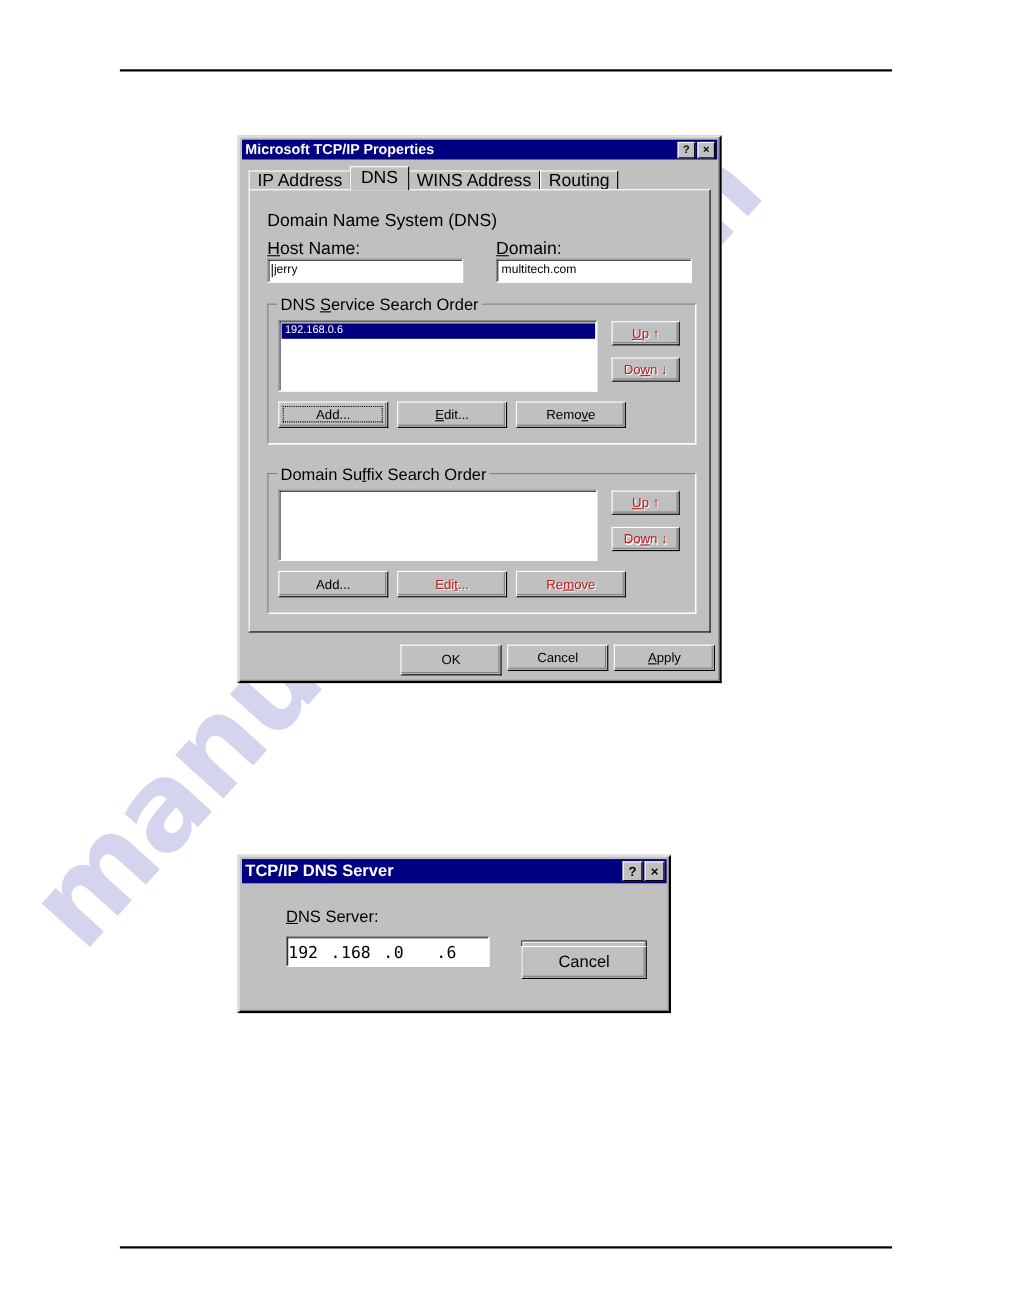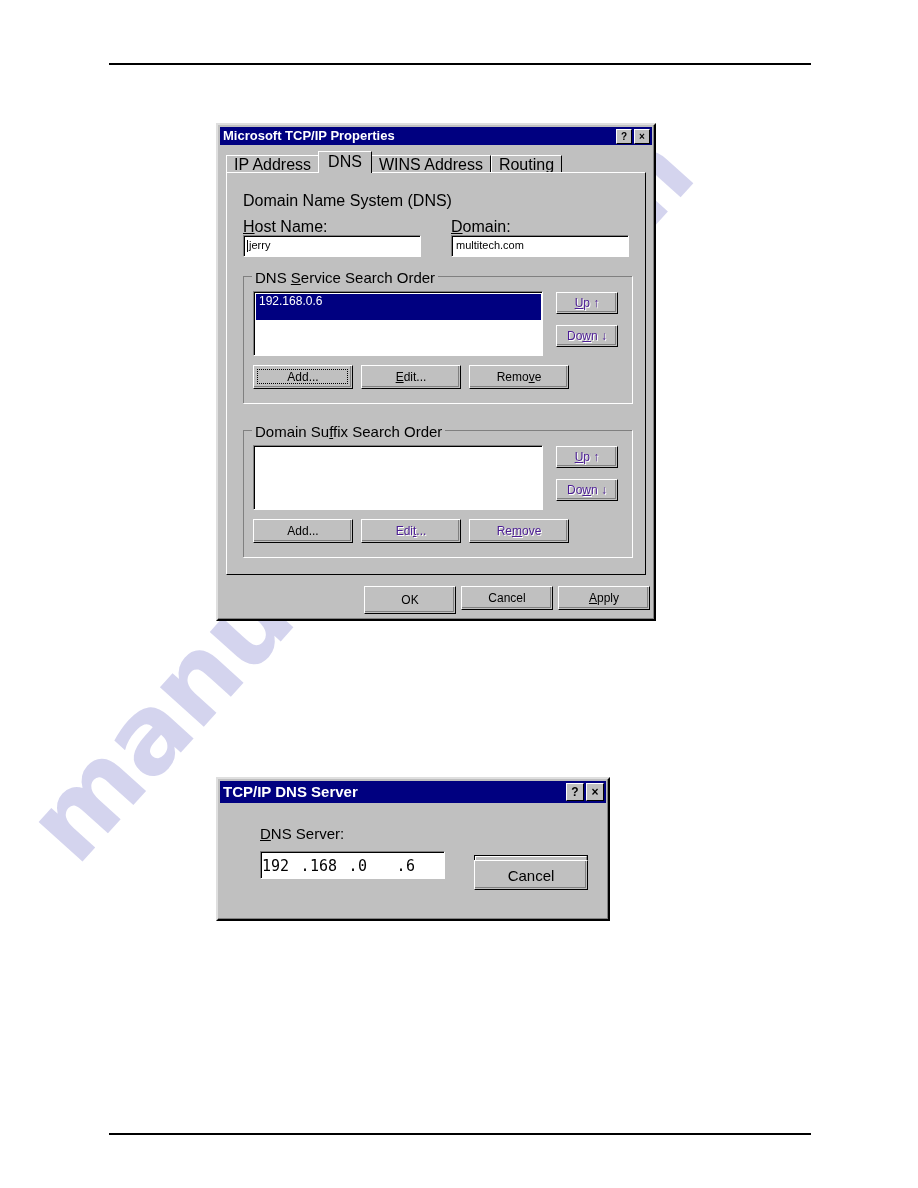--- a/index.html
+++ b/index.html
@@ -220,24 +220,24 @@
     background: #000000;
   }
 
   
   .listbox { }
   .list-row-selected {
     position: absolute;
     left: 1px;
     top: 1px;
     right: 1px;
-    height: 26px;
+    height: 14px;
     background: #000080;
     color: #ffffff;
-    font-size: 12px;
+    font-size: 10px;
     line-height: 14px;
     padding-left: 3px;
     box-sizing: border-box;
     white-space: nowrap;
   }
 
   
   .btn {
     position: absolute;
     background: #c0c0c0;
@@ -267,21 +267,21 @@
     border-bottom: 1px solid #808080;
     pointer-events: none;
   }
   .btn.focused .focusring {
     position: absolute;
     left: 3px; top: 3px; right: 4px; bottom: 4px;
     border: 1px dotted #000000;
     pointer-events: none;
   }
   .btn.disabled .lbl {
-    color: #4c1d95;
+    color: #b91c1c;
     text-shadow: 1px 1px 0 #ffffff;
   }
   .btn.defaulted {
     border: 1px solid #000000;
     margin-top: 36px;
   }
   .btn.defaulted .innerface {
     position: absolute;
     left: 0; top: 0; right: 0; bottom: 0;
     border-top: 1px solid #ffffff;

